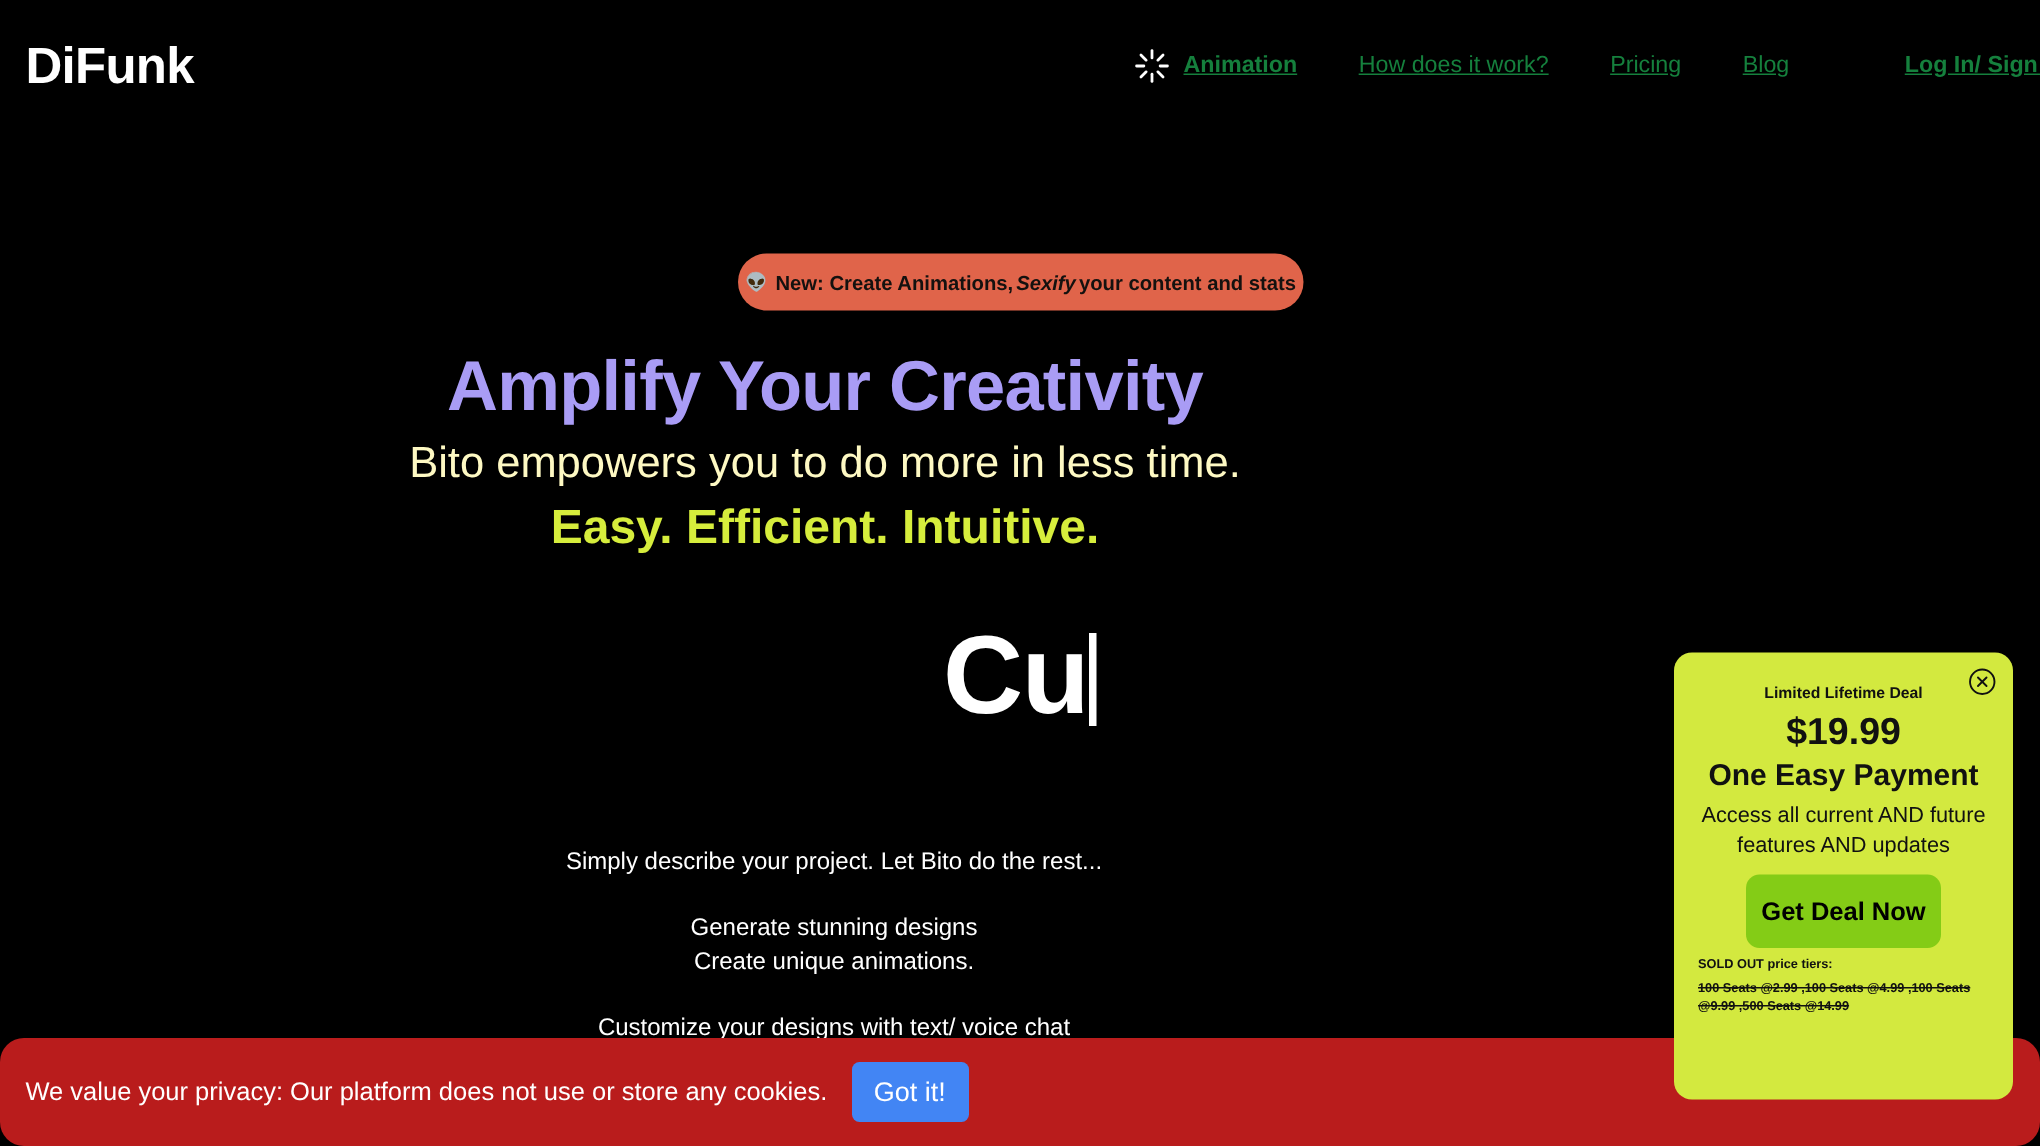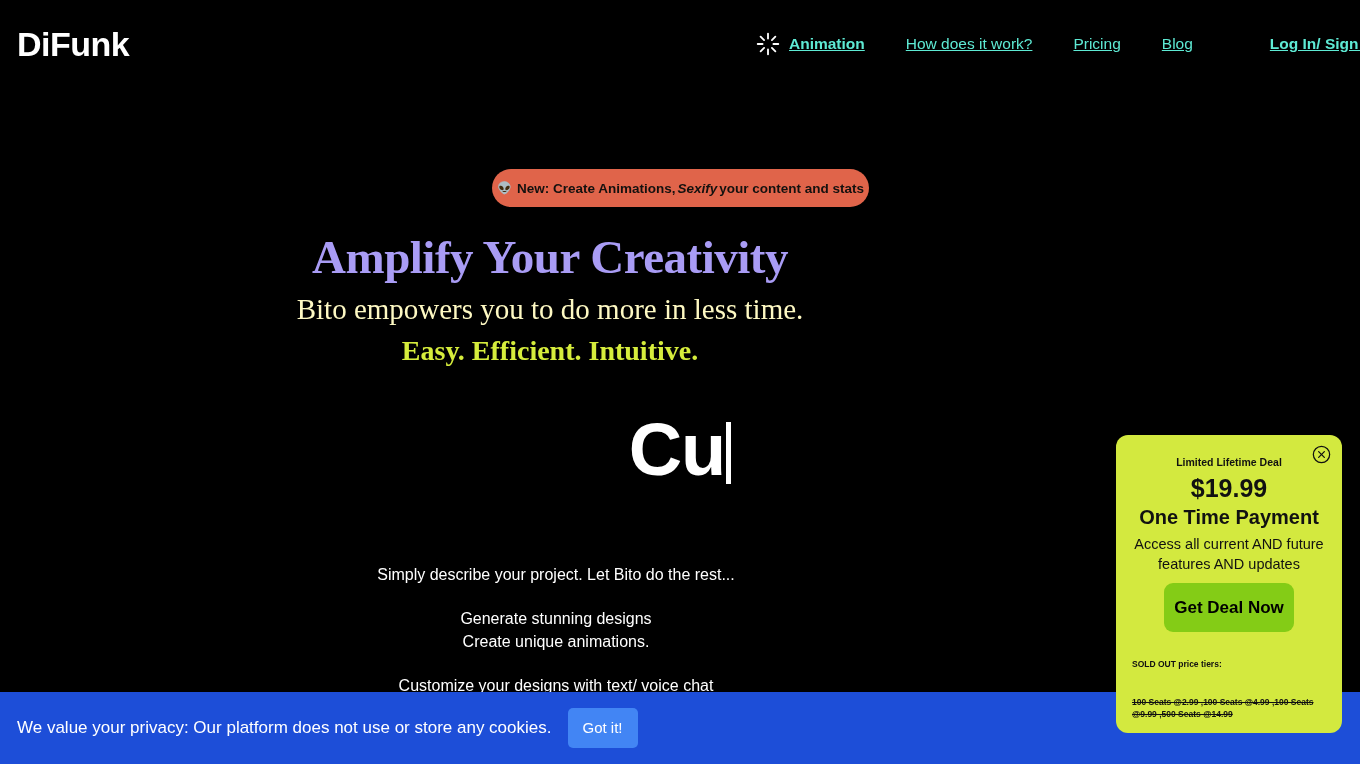--- a/index.html
+++ b/index.html
@@ -44,21 +44,21 @@
   .nav {
     position: absolute;
     left: 755px;
     top: 30px;
     display: flex;
     align-items: center;
     height: 28px;
   }
 
   .nav-item {
-    color: #5eead4;
+    color: #15803d;
     font-size: 15.5px;
     white-space: nowrap;
     display: flex;
     align-items: center;
     line-height: 28px;
   }
 
   .nav-item.bold { font-weight: bold; }
 
   .nav-gap-1 { width: 41px; }
@@ -105,42 +105,41 @@
     padding: 0 2px;
   }
 
   
   .hero {
     position: absolute;
     top: 228px;
     left: 0;
     width: 1100px;
     text-align: center;
-    font-family: Liberation Serif, serif;
   }
 
   .hero-title {
     font-size: 47px;
     font-weight: bold;
     color: #a99cf5;
     letter-spacing: -0.5px;
     line-height: 58px;
   }
 
   .hero-sub {
     margin-top: 4px;
     font-size: 29px;
     font-weight: 400;
     color: #fef9c3;
     line-height: 38px;
   }
 
   .hero-tag {
     margin-top: 5px;
-    font-size: 28px;
+    font-size: 32px;
     font-weight: bold;
     color: #d6ed3c;
     line-height: 36px;
   }
 
   
   .typing {
     position: absolute;
     top: 404px;
     left: 0;
@@ -236,21 +235,21 @@
     border: none;
     border-radius: 9px;
     font-family: "Liberation Sans", sans-serif;
     font-size: 17px;
     font-weight: bold;
     line-height: 25px;
     cursor: pointer;
   }
 
   .promo-soldout {
-    margin-top: 26px;
+    margin-top: 4px;
     text-align: left;
     font-size: 8.5px;
     font-weight: bold;
     line-height: 12px;
     padding-left: 2px;
   }
 
   .promo-tiers {
     text-decoration: line-through;
     font-size: 8.5px;
@@ -258,42 +257,43 @@
     line-height: 12px;
   }
 
   
   .cookie {
     position: absolute;
     left: 0;
     bottom: 0;
     width: 1360px;
     height: 72px;
-    background: #1d4ed8;
+    background: #b91c1c;
     display: flex;
     align-items: center;
     z-index: 10;
+    border-radius: 16px;
   }
 
   .cookie-text {
     margin-left: 17px;
     font-size: 17px;
     color: #ffffff;
     line-height: 24px;
   }
 
   .cookie-btn {
     margin-left: 16px;
     background: #4285f4;
     color: #ffffff;
     border: none;
     border-radius: 5px;
     padding: 9px 15px;
     font-family: "Liberation Sans", sans-serif;
-    font-size: 15px;
+    font-size: 18px;
     line-height: 22px;
     cursor: pointer;
   }
 </style>
 </head>
 <body>
 
 <header class="header">
   <div class="logo">DiFunk</div>
 
@@ -353,21 +353,21 @@
 <aside class="promo">
   <span class="promo-close">
     <svg viewBox="0 0 24 24" width="19" height="19" aria-hidden="true">
       <circle cx="12" cy="12" r="10.3" fill="none" stroke="#111111" stroke-width="1.6"></circle>
       <line x1="8.4" y1="8.4" x2="15.6" y2="15.6" stroke="#111111" stroke-width="1.6" stroke-linecap="round"></line>
       <line x1="15.6" y1="8.4" x2="8.4" y2="15.6" stroke="#111111" stroke-width="1.6" stroke-linecap="round"></line>
     </svg>
   </span>
   <div class="promo-kicker">Limited Lifetime Deal</div>
   <div class="promo-price">$19.99</div>
-  <div class="promo-headline">One Time Payment</div>
+  <div class="promo-headline">One Easy Payment</div>
   <div class="promo-desc">Access all current AND future features AND updates</div>
   <button class="promo-cta">Get Deal Now</button>
   <div class="promo-soldout">SOLD OUT price tiers:</div>
   <div class="promo-soldout promo-tiers">100 Seats @2.99  ,100 Seats @4.99  ,100 Seats @9.99  ,500 Seats @14.99</div>
 </aside>
 
 <div class="cookie">
   <span class="cookie-text">We value your privacy: Our platform does not use or store any cookies.</span>
   <button class="cookie-btn">Got it!</button>
 </div>

